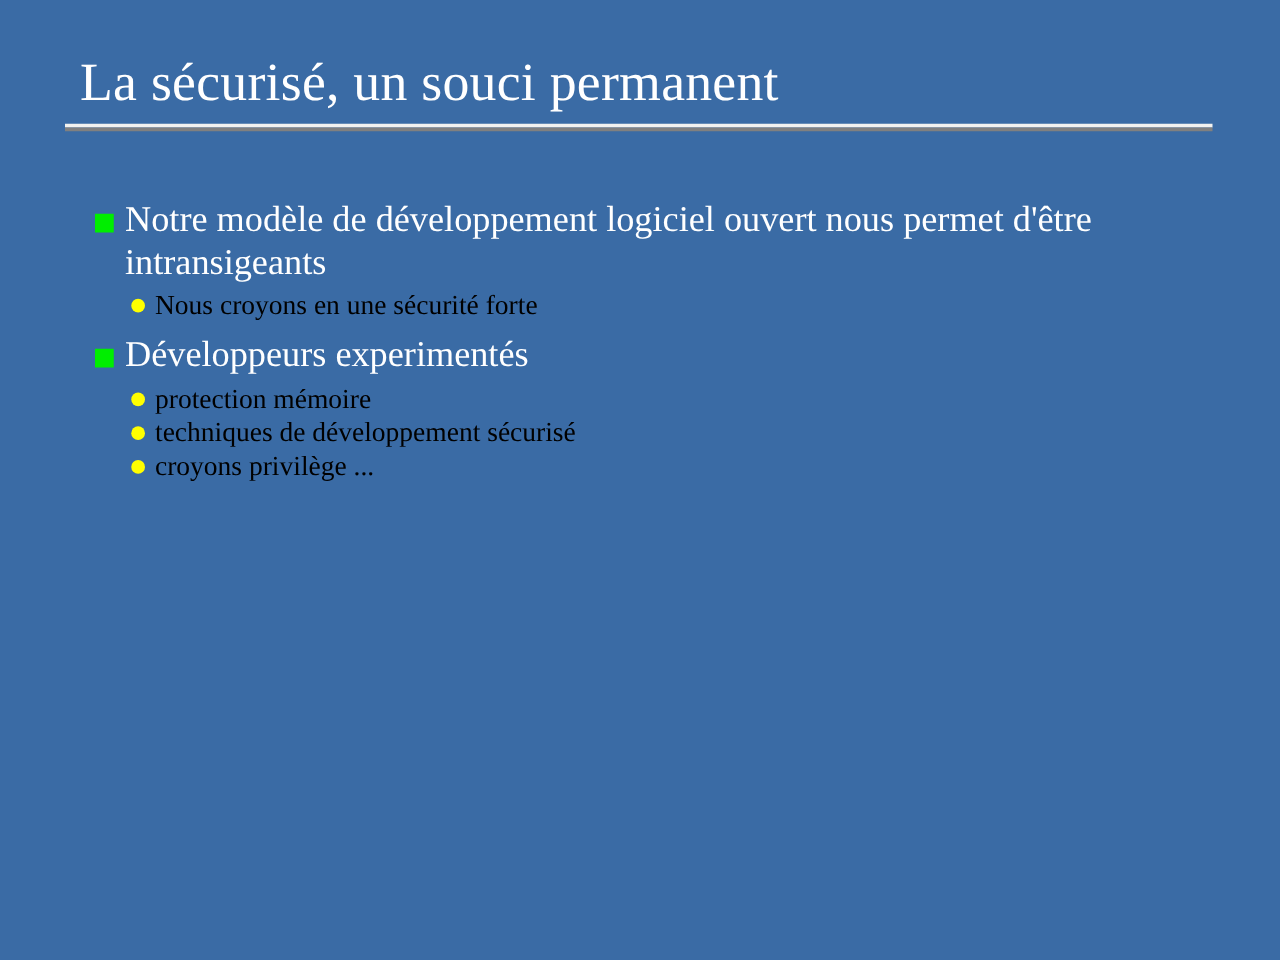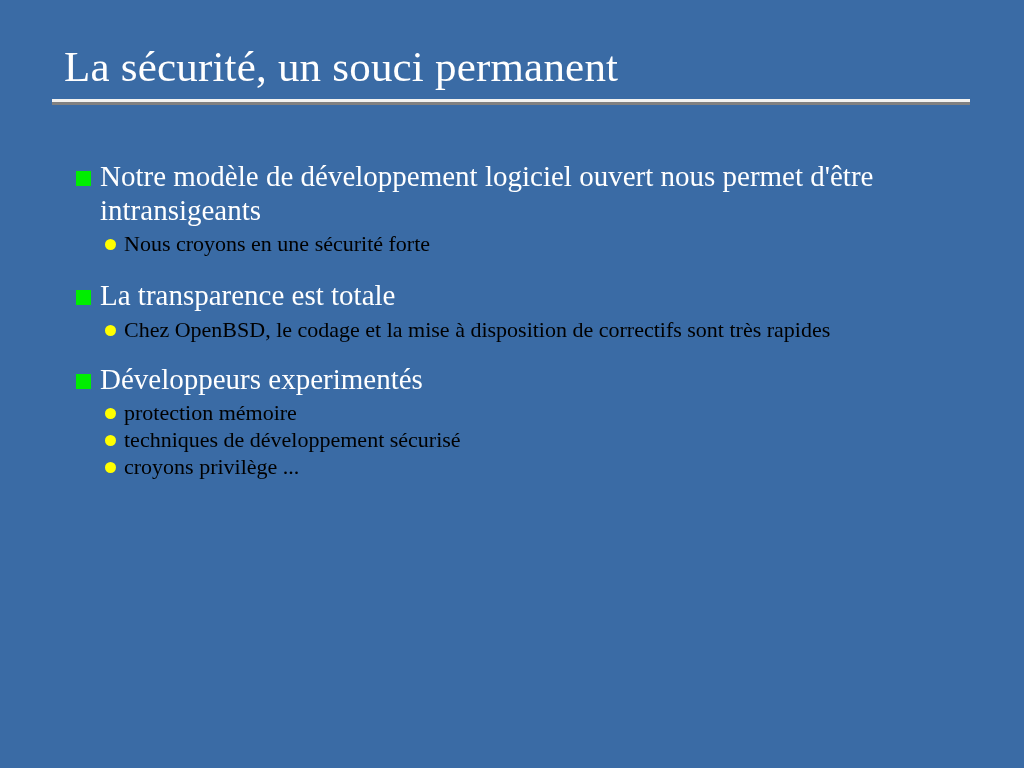--- a/index.html
+++ b/index.html
@@ -107,61 +107,49 @@
     background: #ffff00;
     margin-top: 8px;
     margin-right: 8px;
   }
   .l2-text {
     flex: 1 1 auto;
     max-width: 810px;
   }
 
   
-  .section.s1 { margin-bottom: 22px; }
+  .section.s1 { margin-bottom: 11px; }
   .section.s2 { margin-bottom: 20px; }
   .section.s3 { margin-bottom: 22px; }
 </style>
 </head>
 <body>
 
 <div class="slide">
 
   <div class="title-block">
-    <h1 class="slide-title">La sécurité, un souci permanent</h1>
+    <h1 class="slide-title">La sécurisé, un souci permanent</h1>
     <div class="title-rule"></div>
   </div>
 
   <div class="body-block">
 
     <div class="section s1">
       <div class="l1">
         <span class="l1-marker"></span>
         <span class="l1-text">Notre modèle de développement logiciel ouvert nous permet d'être intransigeants</span>
       </div>
       <ul class="l2-list">
         <li class="l2">
           <span class="l2-marker"></span>
           <span class="l2-text">Nous croyons en une sécurité forte</span>
         </li>
       </ul>
     </div>
 
-    <div class="section s2">
-      <div class="l1">
-        <span class="l1-marker"></span>
-        <span class="l1-text">La transparence est totale</span>
-      </div>
-      <ul class="l2-list">
-        <li class="l2">
-          <span class="l2-marker"></span>
-          <span class="l2-text">Chez OpenBSD, le codage et la mise à disposition de correctifs sont très rapides</span>
-        </li>
-      </ul>
-    </div>
 
 
     <div class="section s4">
       <div class="l1">
         <span class="l1-marker"></span>
         <span class="l1-text">Développeurs experimentés</span>
       </div>
       <ul class="l2-list">
         <li class="l2">
           <span class="l2-marker"></span>

